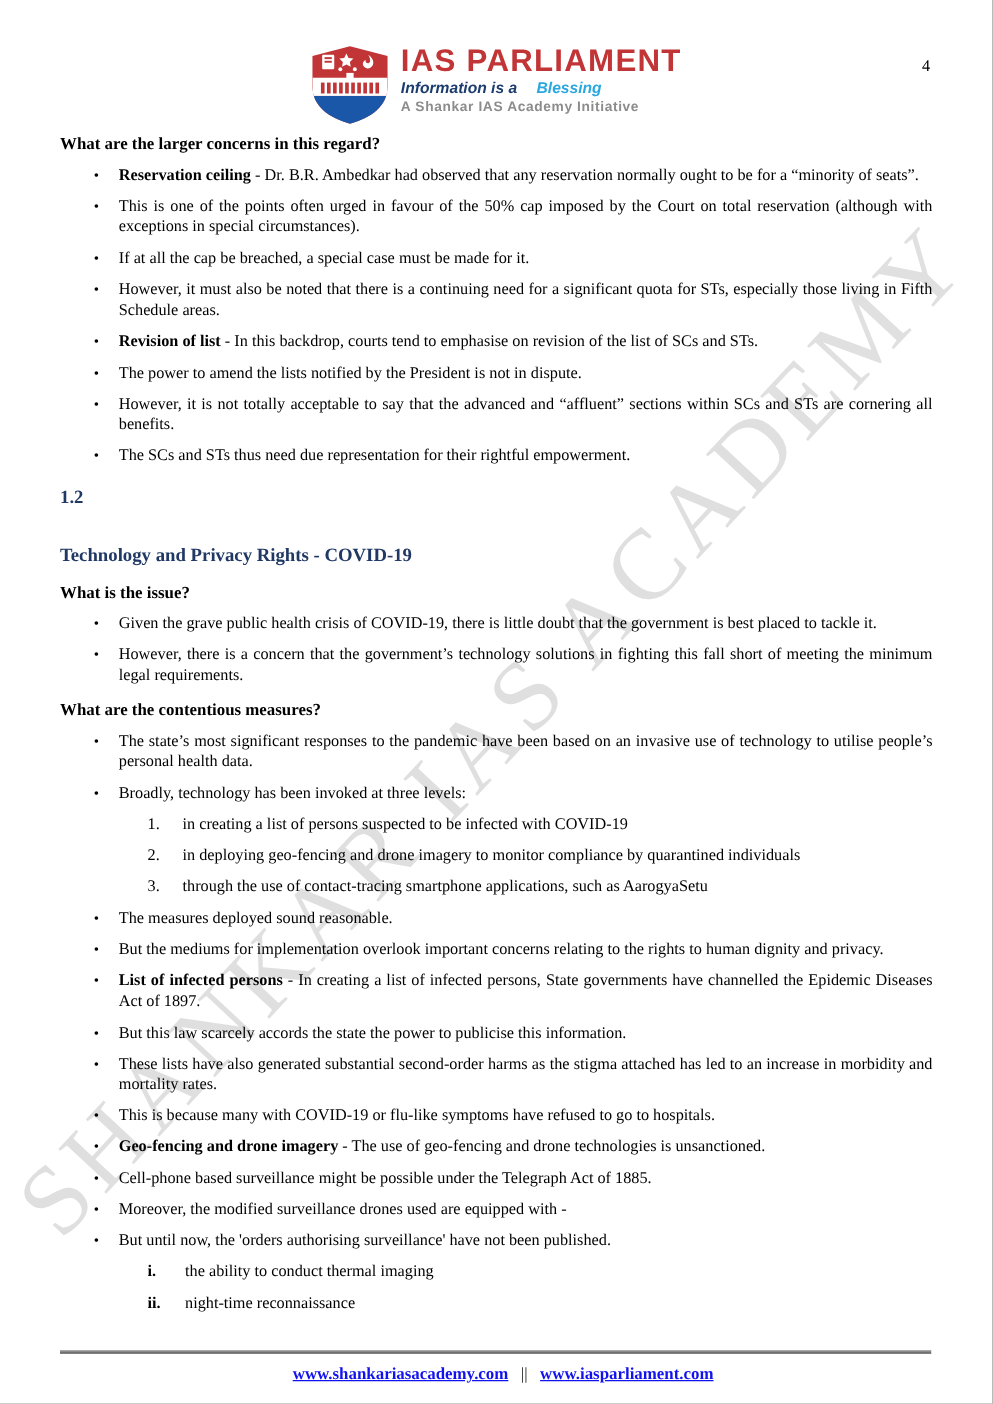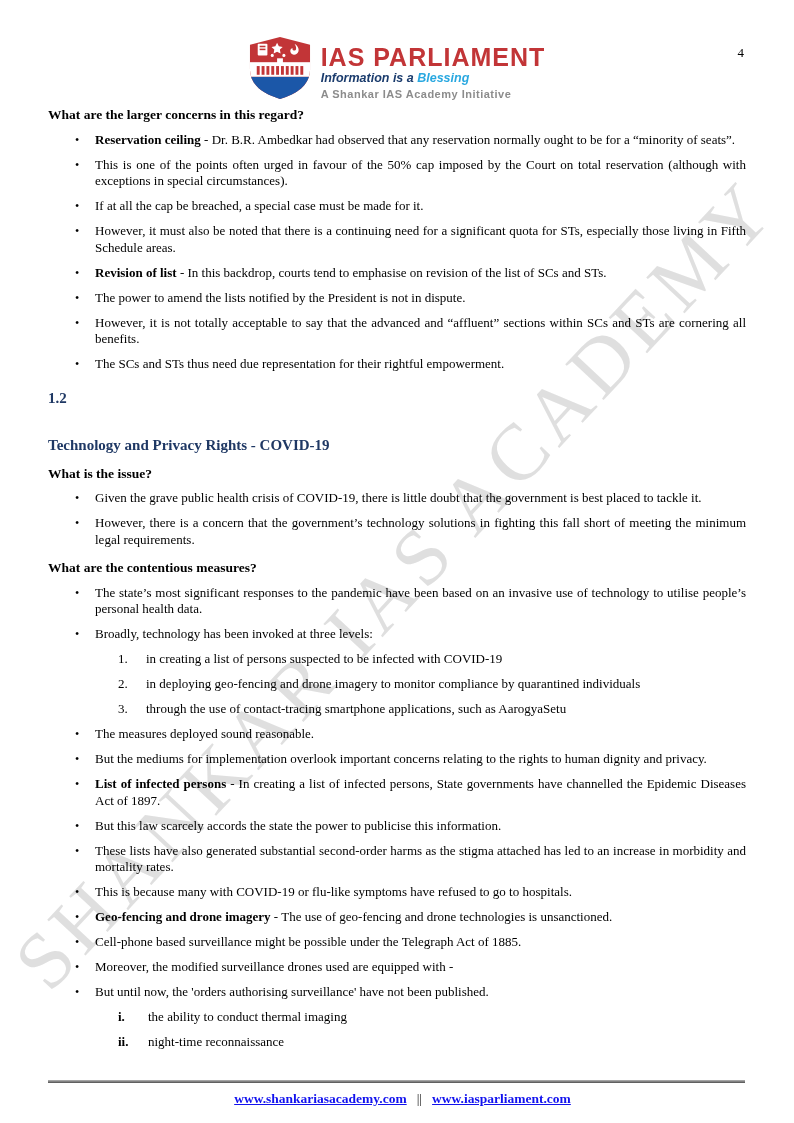--- a/index.html
+++ b/index.html
@@ -24,33 +24,33 @@
   }
   
   .page-number {
     position: absolute; top: 45px; right: 50px;
     font-size: 13px; z-index: 2;
   }
   .header {
     position: absolute; top: 36px; left: 0; width: 100%;
     display: flex; justify-content: center; z-index: 2;
   }
-  .logo { display: flex; align-items: flex-end; gap: 10px; }
+  .logo { display: flex; align-items: flex-start; gap: 10px; }
   .logo-shield { width: 62px; height: 64px; flex: 0 0 62px; }
   .logo-title {
     font-family: "Liberation Sans", sans-serif;
     font-size: 25px; font-weight: bold; letter-spacing: 1px;
     color: #c23537; line-height: 1.05;
   }
   .logo-tagline {
     font-family: "Liberation Sans", sans-serif;
     font-size: 12.5px; font-weight: bold; font-style: italic;
     color: #1b3c6d; margin-top: 1px;
   }
-  .logo-tagline .blessing { color: #29a8e0; }
+  .logo-tagline .blessing { color: #29a8e0; margin-left: 12px; }
   .logo-subtitle {
     font-family: "Liberation Sans", sans-serif;
     font-size: 11px; font-weight: bold; letter-spacing: .5px;
     color: #8c8c8c; margin-top: 3px;
   }
   
   main {
     position: absolute; left: 48px; top: 107px; width: 698px; z-index: 1;
   }
   .q {

